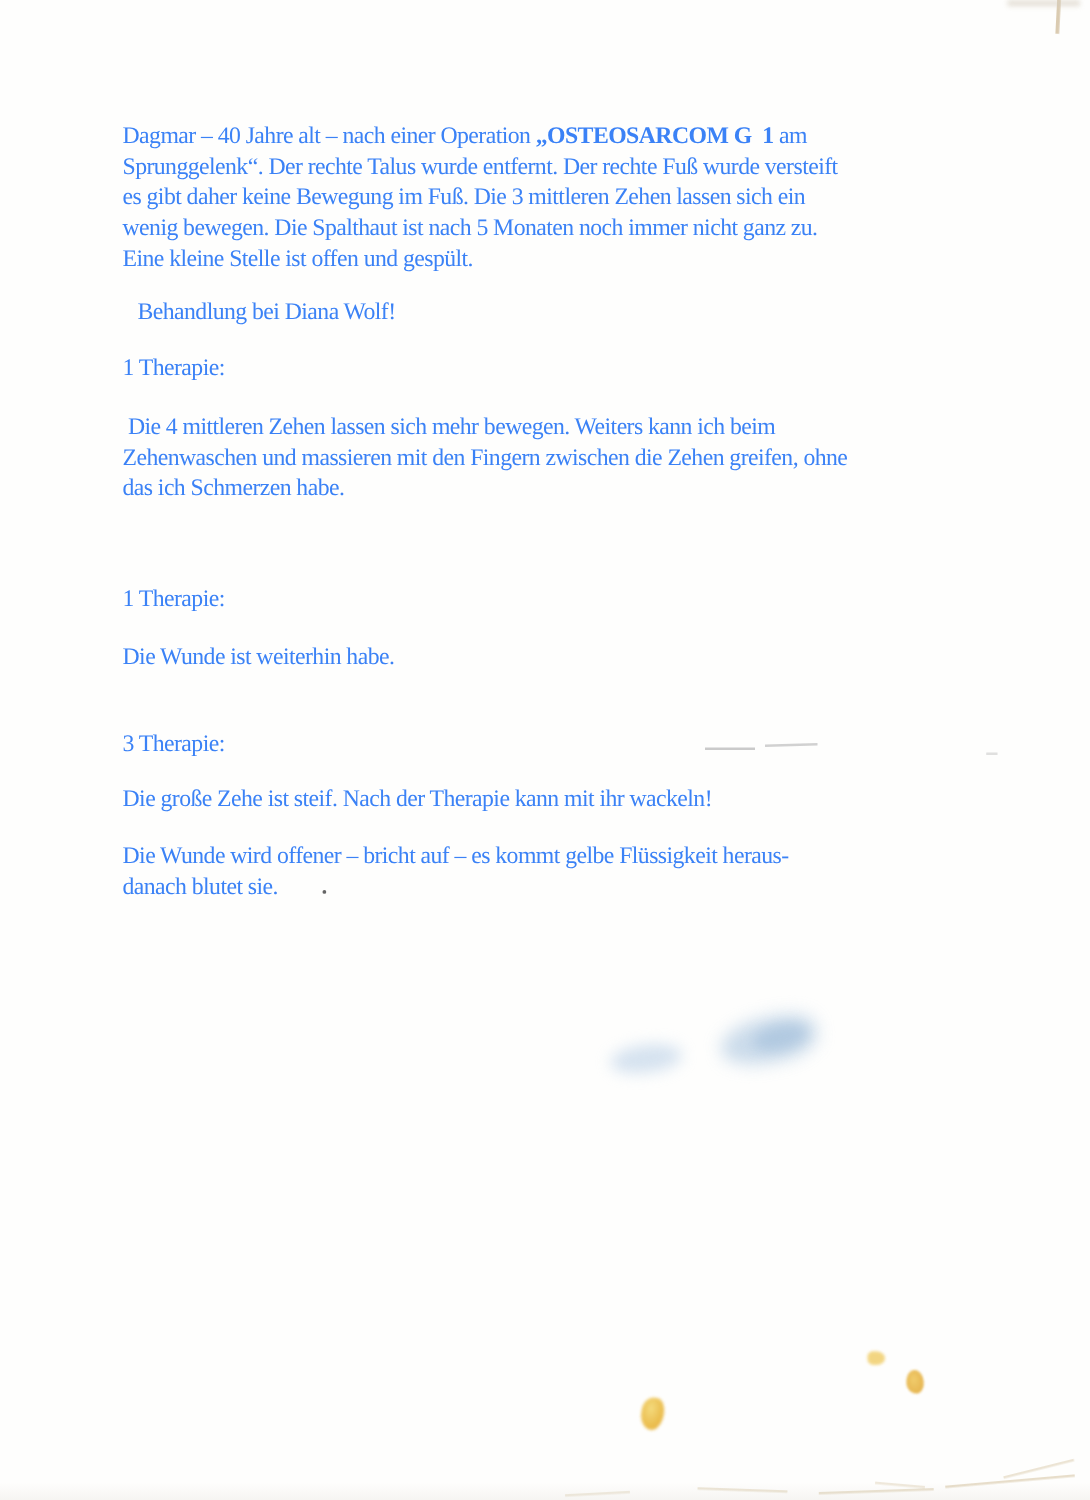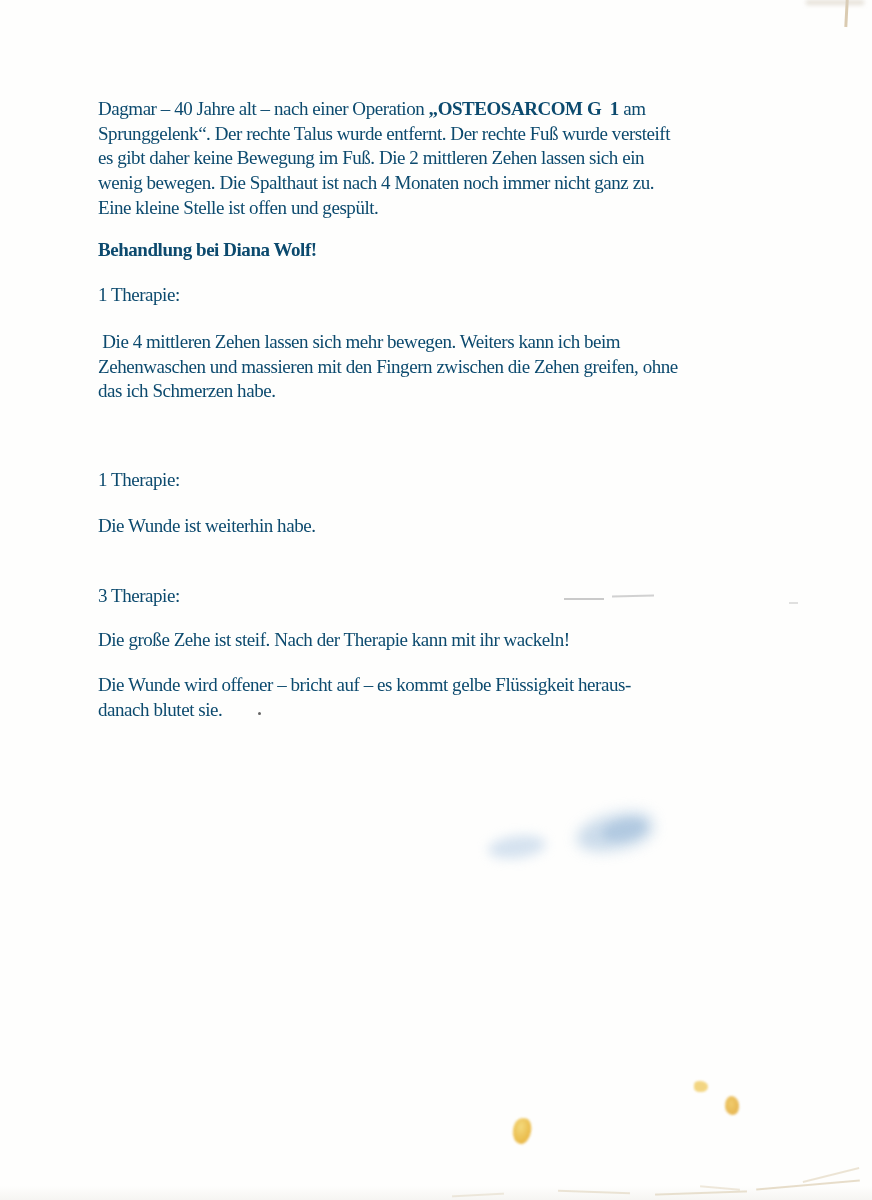--- a/index.html
+++ b/index.html
@@ -7,21 +7,21 @@
     padding: 0;
     background: #ffffff;
   }
   .page {
     position: relative;
     width: 872px;
     height: 1200px;
     background: #fefefd;
     overflow: hidden;
     font-family: "Liberation Serif", "DejaVu Serif", serif;
-    color: #0c4a6e;
+    color: #3b82f6;
   }
   
   .page::after {
     content: "";
     position: absolute;
     left: 0; bottom: 0;
     width: 100%; height: 14px;
     background: linear-gradient(to top, rgba(175,165,145,0.10), rgba(175,165,145,0));
     pointer-events: none;
   }
@@ -31,21 +31,21 @@
     width: 700px;
     font-size: 19px;
     line-height: 24.7px;
     letter-spacing: -0.45px;
   }
   .line {
     display: block;
     white-space: pre;
   }
   .bold { font-weight: 700; }
-  .heading { font-weight: 700; }
+  .heading { font-weight: 400; margin-left: 12px; }
 
   
   .art { position: absolute; pointer-events: none; }
 
   .sig-blob-1 {
     left: 488px; top: 836px; width: 58px; height: 22px;
     background: #b3cbe4; border-radius: 50%;
     filter: blur(6px); opacity: 0.55; transform: rotate(-7deg);
   }
   .sig-blob-2 {
@@ -105,22 +105,22 @@
   .scrib-6 { left: 700px; top: 1187px; width: 40px; height: 1.5px; opacity: 0.25; transform: rotate(5deg); }
 </style>
 </head>
 <body>
 
 <div class="page">
 
   <div class="block" style="top:97px">
     <span class="line"><span>Dagmar – 40 Jahre alt – nach einer Operation </span><span class="bold">„OSTEOSARCOM G  1</span><span> am</span></span>
     <span class="line">Sprunggelenk“. Der rechte Talus wurde entfernt. Der rechte Fuß wurde versteift</span>
-    <span class="line">es gibt daher keine Bewegung im Fuß. Die 2 mittleren Zehen lassen sich ein</span>
-    <span class="line">wenig bewegen. Die Spalthaut ist nach 4 Monaten noch immer nicht ganz zu.</span>
+    <span class="line">es gibt daher keine Bewegung im Fuß. Die 3 mittleren Zehen lassen sich ein</span>
+    <span class="line">wenig bewegen. Die Spalthaut ist nach 5 Monaten noch immer nicht ganz zu.</span>
     <span class="line">Eine kleine Stelle ist offen und gespült.</span>
   </div>
 
   <div class="block heading" style="top:238px">Behandlung bei Diana Wolf!</div>
 
   <div class="block" style="top:283px">1 Therapie:</div>
   <div class="block" style="top:330px">
     <span class="line"> Die 4 mittleren Zehen lassen sich mehr bewegen. Weiters kann ich beim</span>
     <span class="line">Zehenwaschen und massieren mit den Fingern zwischen die Zehen greifen, ohne</span>
     <span class="line">das ich Schmerzen habe.</span>

